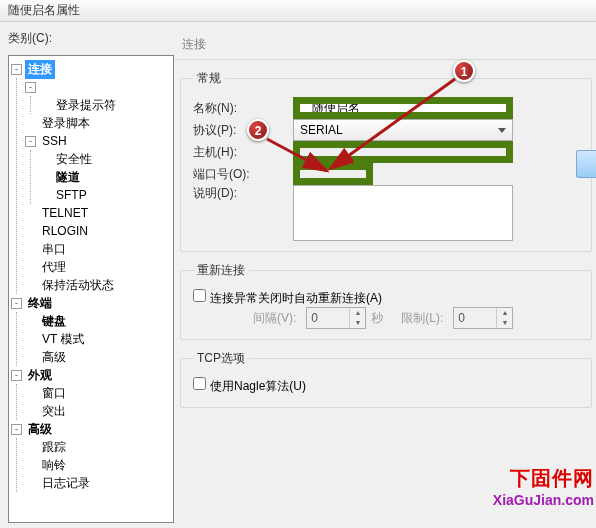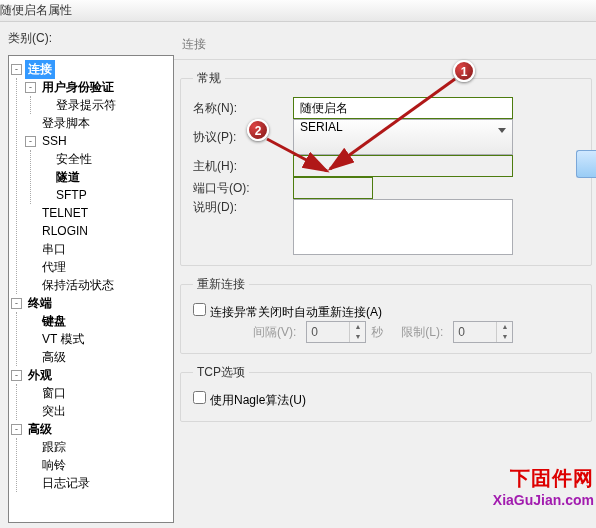--- a/index.html
+++ b/index.html
@@ -1,18 +1,18 @@
 <!DOCTYPE html>
 <html><head>
 <meta charset="utf-8">
 <style>
 * { box-sizing: border-box; margin: 0; padding: 0; font-family: "Microsoft YaHei", SimSun, Arial, sans-serif; font-size: 12px; }
 body { background: #f0f0f0; width: 596px; height: 528px; overflow: hidden; }
 
-.titlebar { height: 22px; background: linear-gradient(#fdfdfd,#e8e8e8); border-bottom: 1px solid #d0d0d0; padding: 2px 0; color: #333; display: flex; align-items: center; }
+.titlebar { height: 22px; background: linear-gradient(#fdfdfd,#e8e8e8); border-bottom: 1px solid #d0d0d0; padding: 2px 8px; color: #333; display: flex; align-items: center; }
 
 .body { display: flex; height: calc(100% - 22px); padding: 8px 0 0 8px; position: relative; }
 
 .left { width: 166px; }
 .cat-label { color: #333; margin-bottom: 8px; }
 
 .tree { background: #fff; border: 1px solid #848484; height: 468px; overflow: auto; padding: 4px 2px; }
 .tree ul { list-style: none; }
 .tree li { white-space: nowrap; }
 .tree .row { display: flex; align-items: center; height: 18px; cursor: default; }
@@ -27,24 +27,24 @@
 .right { flex: 1; position: relative; padding-right: 0; }
 .right-top { height: 30px; border-bottom: 1px solid #d8d8d8; color: #7a7a7a; padding: 6px 0 0 8px; }
 
 fieldset { border: 1px solid #d8d8d8; border-radius: 2px; margin: 10px 4px 8px 6px; padding: 10px 10px 10px 12px; }
 legend { color: #333; padding: 0 4px; }
 
 .form-row { display: flex; align-items: center; }
 .form-row .lbl { width: 100px; color: #333; }
 .form-row .ctrl { flex: 1; display: flex; align-items: center; gap: 6px; }
 
-input[type=text].tf { height: 22px; border: 1px solid #4d7c0f; background: #fff; padding: 0 6px; width: 220px; }
+input[type=text].tf { height: 22px; border: 7px solid #4d7c0f; background: #fff; padding: 0 12px; width: 220px; }
 input[type=text].tf:disabled { background: #f0f0f0; color: #888; }
 
-.select { height: 36px; border: 1px solid #abadb3; background: linear-gradient(#fefefe,#ebebeb); padding: 0 6px 0 6px; width: 220px; position: relative; display: flex; cursor: default; }
+.select { height: 22px; border: 1px solid #abadb3; background: linear-gradient(#fefefe,#ebebeb); padding: 0 6px 0 6px; width: 220px; position: relative; display: flex; align-items: center; cursor: default; }
 .select::after { content: ""; position: absolute; right: 6px; top: 8px; border-left: 4px solid transparent; border-right: 4px solid transparent; border-top: 5px solid #555; }
 
 .multiline { width: 220px; height: 56px; border: 1px solid #abadb3; background: #fff; resize: none; }
 .spin-set { background: #f1f1f1; border-left: 1px solid #ccc; width: 16px; height: 20px; margin-left: -17px; display: flex; flex-direction: column; }
 .spin-set div { flex: 1; text-align: center; font-size: 7px; color: #666; line-height: 9px; }
 
 .num { width: 60px; height: 22px; border: 1px solid #abadb3; background: #fff; padding: 0 4px; }
 .num:disabled { background: #f0f0f0; }
 
 .chk { margin-right: 4px; }
@@ -76,21 +76,20 @@
       <ul>
         <li>
           <div class="row">
               <span class="toggle">-</span>
               <span class="label selected bold">连接</span>
             </div>
           <ul class="dotline">
             <li>
               <div class="row">
                   <span class="toggle">-</span>
-                  <span class="label bold">用户身份验证</span>
                 </div>
               <ul class="dotline">
                 <li>
                     <div class="row">
                       <span class="spacer"></span>
                       <span class="label">登录提示符</span>
                     </div>
                   </li>
               </ul>
             </li>

